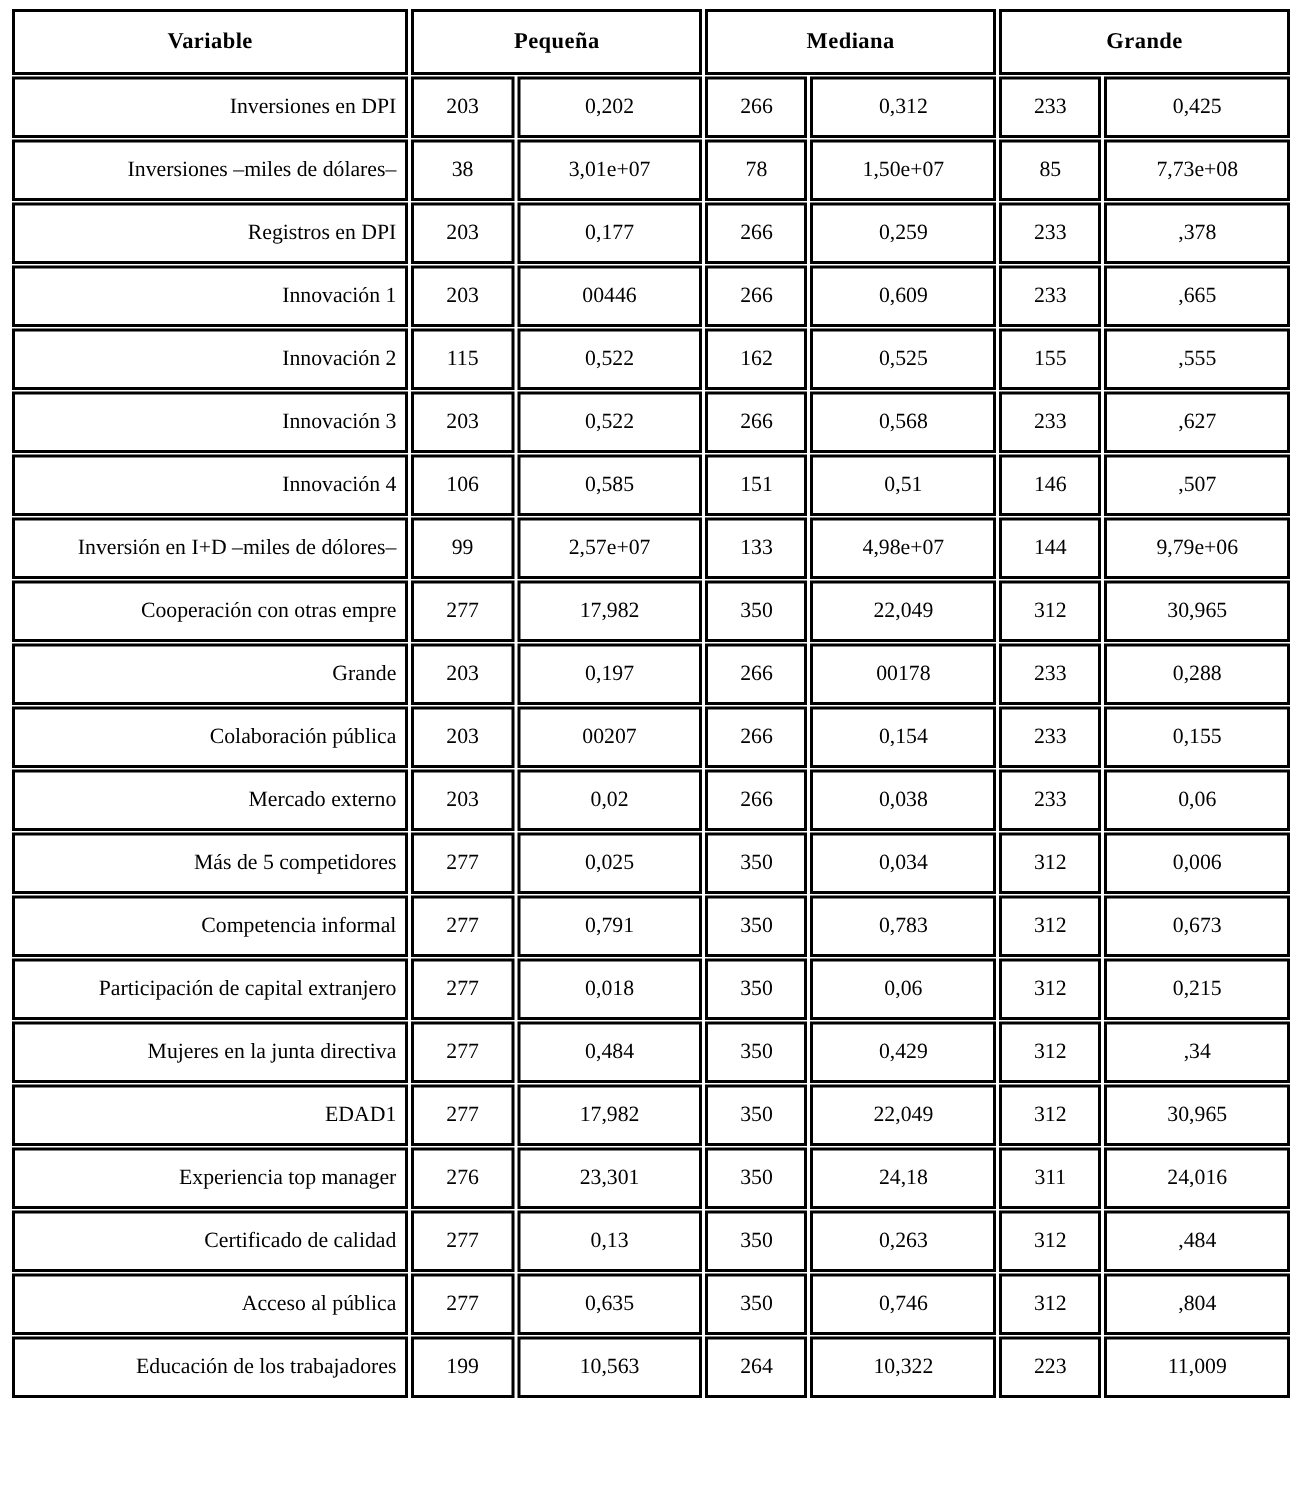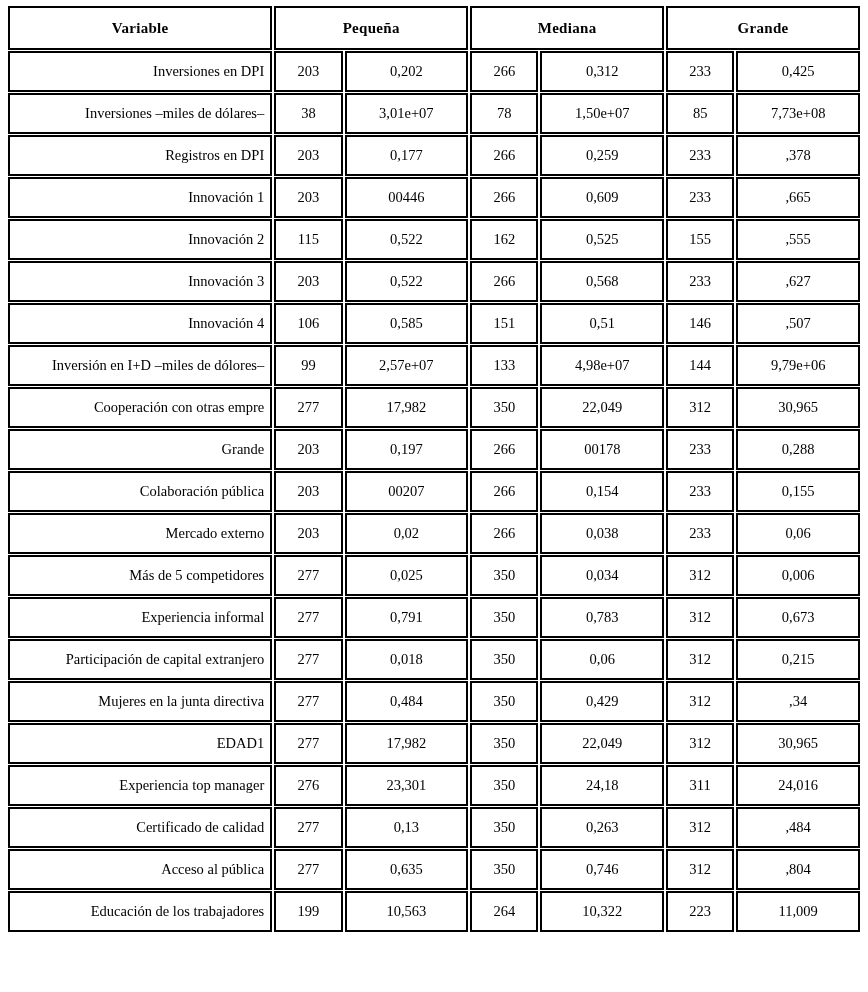--- a/index.html
+++ b/index.html
@@ -197,21 +197,21 @@
         <tr>
           <td class="var-cell">Más de 5 competidores</td>
           <td class="num-cell">277</td>
           <td class="val-cell">0,025</td>
           <td class="num-cell">350</td>
           <td class="val-cell">0,034</td>
           <td class="num-cell">312</td>
           <td class="val-cell">0,006</td>
         </tr>
         <tr>
-          <td class="var-cell">Experiencia informal</td>
+          <td class="var-cell">Competencia informal</td>
           <td class="num-cell">277</td>
           <td class="val-cell">0,791</td>
           <td class="num-cell">350</td>
           <td class="val-cell">0,783</td>
           <td class="num-cell">312</td>
           <td class="val-cell">0,673</td>
         </tr>
         <tr>
           <td class="var-cell">Participación de capital extranjero</td>
           <td class="num-cell">277</td>

